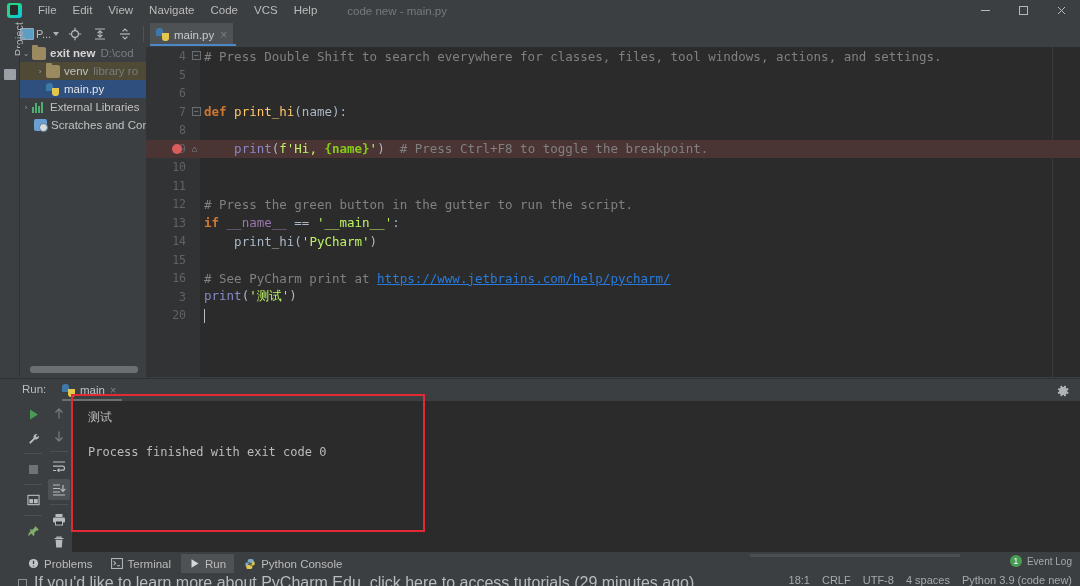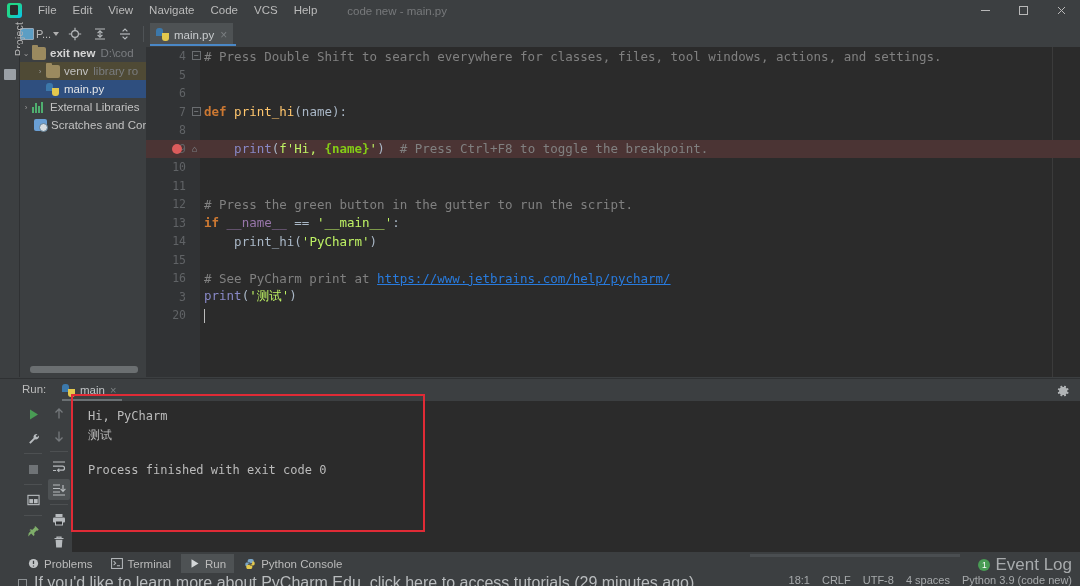--- a/index.html
+++ b/index.html
@@ -211,21 +211,21 @@
   .sb-hint { position: absolute; left: 18px; top: 22px; display: flex; align-items: center; gap: 7px; }
   .sb-hint .chk { width: 9px; height: 9px; border: 1px solid #8d9194; }
   .sb-hint span { font-size: 16px; color: #b9bcbe; white-space: nowrap; }
   .sb-right { position: absolute; right: 8px; top: 22px; display: flex; align-items: center; gap: 12px; }
   .sb-right span { font-size: 11px; color: #a7aaac; white-space: nowrap; }
   .sb-evt { position: absolute; right: 8px; top: 3px; display: flex; align-items: center; gap: 5px; }
   .evt-badge {
     width: 12px; height: 12px; border-radius: 50%; background: #499c54;
     color: #fff; font-size: 8.5px; display: flex; align-items: center; justify-content: center;
   }
-  .evt-label { font-size: 17px; color: #a7aaac; }
+  .evt-label { font-size: 10px; color: #a7aaac; }
   .progress-bg { position: absolute; right: 120px; top: 2px; width: 210px; height: 3px; background: #4a4e51; }
 </style>
 </head>
 <body>
 
 <div class="app">
 
   <div class="titlebar">
     <div class="app-logo"></div>
     <div class="menubar">
@@ -492,21 +492,20 @@
       </div>
       <div class="ricon">
         <svg width="12" height="13" viewBox="0 0 12 13">
             <path d="M1.5 2.5h9M4 2.5V1.2h4v1.3" stroke="#b7bbbe" stroke-width="1.2" fill="none"></path>
             <path d="M2.6 3.8h6.8l-.6 7.6H3.2z" fill="#b7bbbe"></path>
           </svg>
       </div>
     </div>
 
     <div class="console">
-      <div class="ln">Hi, PyCharm</div>
       <div class="ln cjk">测试</div>
       <div class="ln"></div>
       <div class="ln">Process finished with exit code 0</div>
     </div>
   </div>
 
   <div class="annot-rect"></div>
 
   <div class="statusbar">
     <div class="sb-tools">

